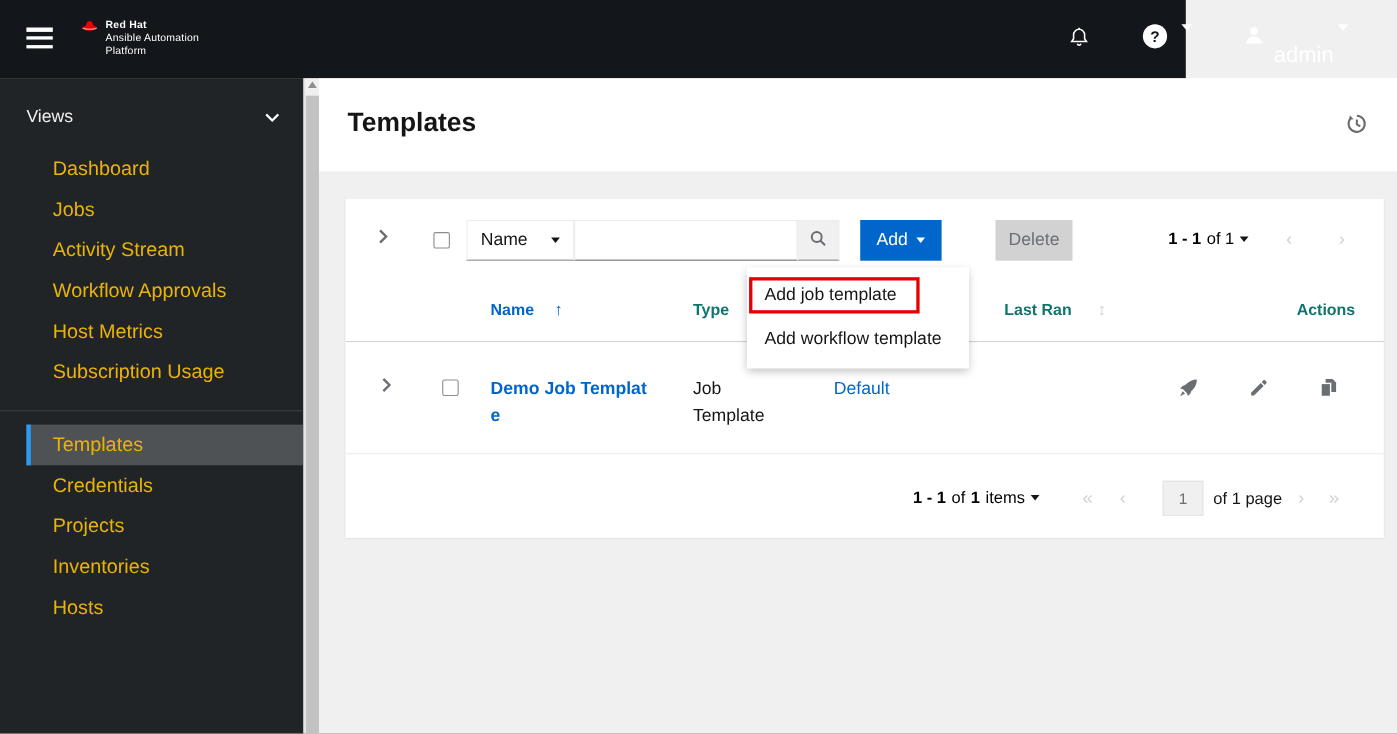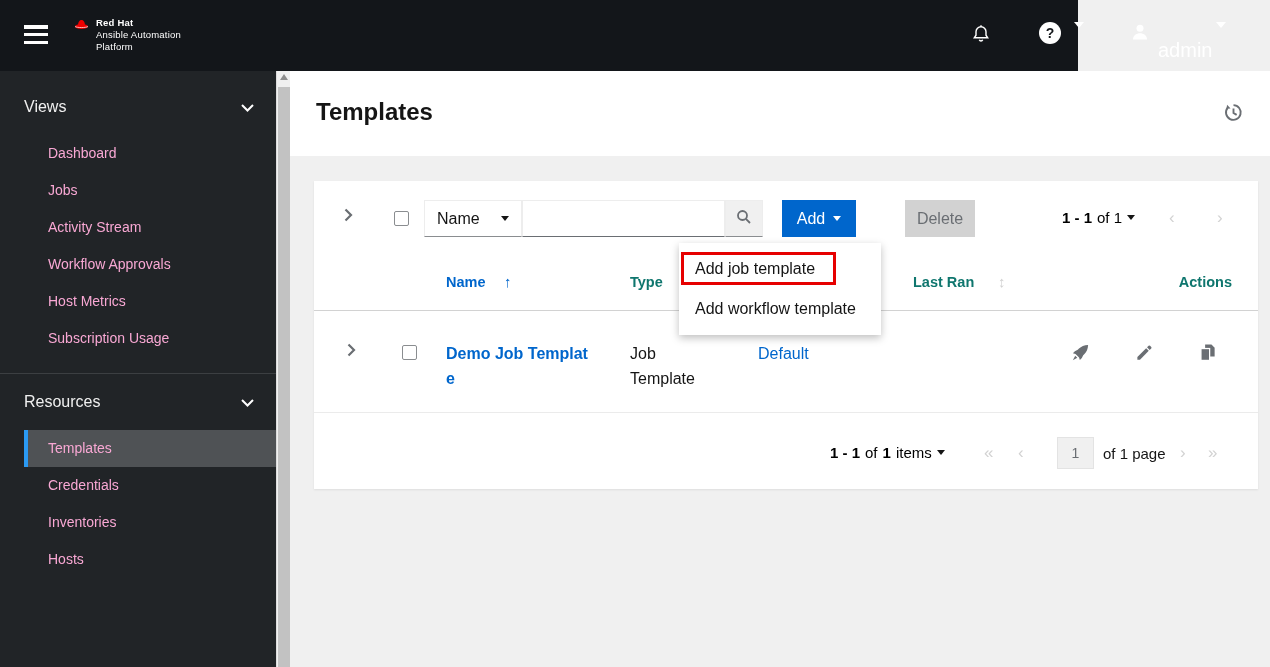--- a/index.html
+++ b/index.html
@@ -17,21 +17,21 @@
   .brand-line1 { font-weight:bold; }
   .mast-icon { position:absolute; background:none; border:none; cursor:pointer; }
   .help-circle { width:22px; height:22px; border-radius:50%; background:#fff; color:#13161a; font-weight:bold; font-size:14px; display:flex; align-items:center; justify-content:center; }
   .caret { width:0; height:0; border-left:5px solid transparent; border-right:5px solid transparent; border-top:6px solid #fff; }
   .admin-name { position:absolute; left:1158px; top:39px; color:#fff; font-size:20px; background:none; border:none; cursor:pointer; }
   
   .sidebar { position:absolute; left:0; top:71px; width:276px; height:596px; background:#212427; z-index:20; }
   .nav-section-title { display:flex; justify-content:space-between; align-items:center; color:#f0f0f0; font-size:16px; padding:0 22px 0 24px; height:32px; cursor:pointer; background:none; border:none; width:100%; }
   .nav-section-title:first-child { margin-top:20px; }
   .nav-list { list-style:none; margin-top:12px; }
-  .nav-item { height:37px; line-height:37px; padding-left:48px; color:#f9a8d4; font-size:14px; cursor:pointer; }
+  .nav-item { height:37px; line-height:37px; padding-left:48px; color:#eab308; font-size:18px; cursor:pointer; }
   .nav-item.selected { margin-left:24px; background:#4f5255; border-left:4px solid #2b9af3; padding-left:20px; }
   .nav-divider { border:none; border-top:1px solid #3c3f42; margin:16px 0 12px 0; }
   
   .scrollbar { position:absolute; left:276px; top:71px; width:14px; height:596px; background:#f0f0f0; z-index:25; border-left:1px solid #dcdcdc; }
   .scroll-arrow { position:absolute; left:3px; top:3px; width:0; height:0; border-left:4px solid transparent; border-right:4px solid transparent; border-bottom:6px solid #8d8d8d; }
   .scroll-thumb { position:absolute; left:1px; top:16px; width:12px; height:580px; background:#c2c2c2; }
   
   .page-header { position:absolute; left:290px; top:71px; width:980px; height:85px; background:#fff; }
   .page-title { position:absolute; left:26px; top:27px; font-size:24px; font-weight:bold; color:#151515; }
   .history-btn { position:absolute; right:26px; top:31px; background:none; border:none; cursor:pointer; }
@@ -138,31 +138,24 @@
     </button>
     <ul class="nav-list">
       <li class="nav-item">Dashboard</li>
       <li class="nav-item">Jobs</li>
       <li class="nav-item">Activity Stream</li>
       <li class="nav-item">Workflow Approvals</li>
       <li class="nav-item">Host Metrics</li>
       <li class="nav-item">Subscription Usage</li>
     </ul>
     <hr class="nav-divider">
-    <button class="nav-section-title">
-      <span>Resources</span>
-      <span>
-        <svg width="13" height="8" viewBox="0 0 13 8" fill="none" stroke="#fff" stroke-width="2">
-            <polyline points="1,1 6.5,6.5 12,1"></polyline>
-          </svg>
-      </span>
-    </button>
     <ul class="nav-list">
       <li class="nav-item selected">Templates</li>
       <li class="nav-item">Credentials</li>
+      <li class="nav-item">Projects</li>
       <li class="nav-item">Inventories</li>
       <li class="nav-item">Hosts</li>
     </ul>
   </nav>
 
   <div class="scrollbar">
     <span class="scroll-arrow"></span>
     <span class="scroll-thumb"></span>
   </div>
 

